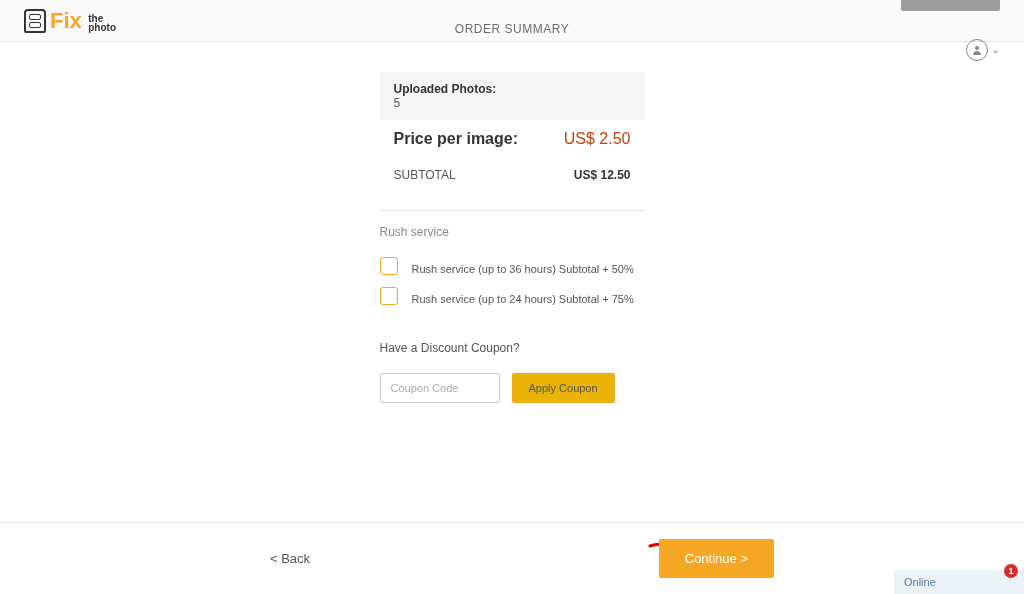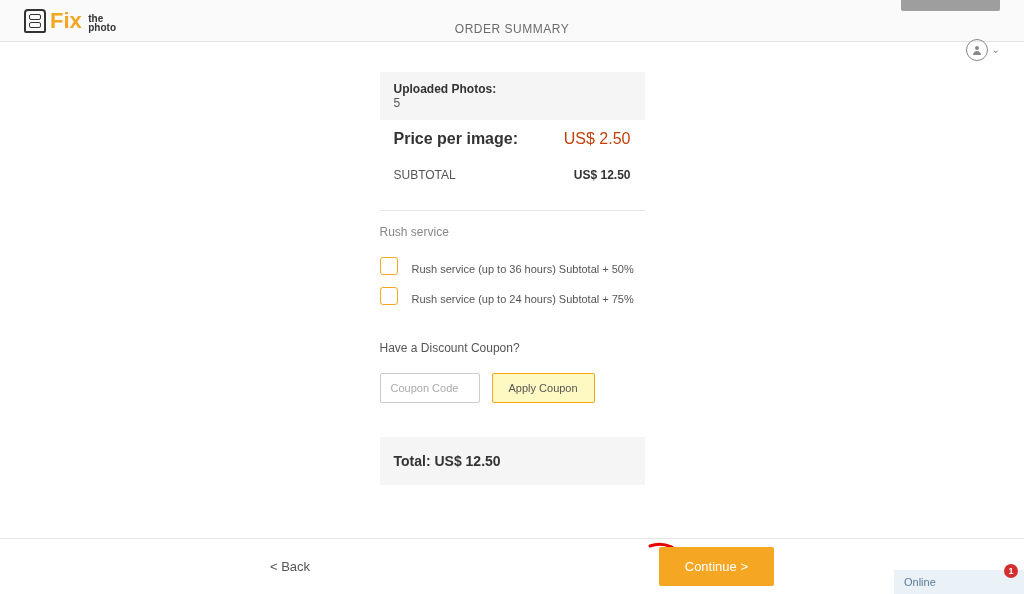--- a/index.html
+++ b/index.html
@@ -37,28 +37,28 @@
     .divider { border-top: 1px solid #e5e5e5; margin: 18px 0 14px; }
 
     .section-title { font-size: 12px; color: #888; padding: 0 0 12px 0; }
     .check-row { display: flex; align-items: flex-end; gap: 14px; padding: 6px 0; }
     .checkbox { width: 18px; height: 18px; border: 1.5px solid #f5a623; border-radius: 3px; flex-shrink: 0; cursor: pointer; background: #fff; }
     .check-label { font-size: 11px; color: #555; }
 
     .coupon-section { margin-top: 30px; }
     .coupon-title { font-size: 12px; color: #555; margin-bottom: 18px; }
     .coupon-row { display: flex; gap: 12px; }
-    .coupon-input { border: 1px solid #ccc; padding: 8px 10px; font-size: 11px; width: 100px; border-radius: 2px; }
+    .coupon-input { border: 1px solid #ccc; padding: 8px 10px; font-size: 11px; width: 120px; border-radius: 2px; }
     .coupon-input::placeholder { color: #aaa; }
-    .apply-btn { border: 1px solid #f5a623; background: #fef9c3; color: #555; font-size: 11px; padding: 8px 16px; border-radius: 2px; cursor: pointer; }
+    .apply-btn { border: 1px solid #f5a623; background: #eab308; color: #555; font-size: 11px; padding: 8px 16px; border-radius: 2px; cursor: pointer; }
 
     .total-band { background: #f5f5f5; padding: 16px 14px; margin-top: 34px; font-size: 14px; font-weight: 700; color: #333; }
 
     
-    .footer { position: absolute; bottom: 0; left: 0; right: 0; height: 56px; border-top: 1px solid #e5e5e5; display: flex; align-items: center; justify-content: space-between; padding: 0 250px 0 270px; }
+    .footer { position: absolute; bottom: 0; left: 0; right: 0; height: 72px; border-top: 1px solid #e5e5e5; display: flex; align-items: center; justify-content: space-between; padding: 0 250px 0 270px; }
     .back-btn { font-size: 13px; color: #555; background: none; border: none; cursor: pointer; }
     .continue-btn { background: #f5a623; color: #fff; border: none; font-size: 13px; padding: 12px 26px; border-radius: 2px; cursor: pointer; }
 
     
     .red-arrow { position: absolute; bottom: 30px; left: 648px; width: 42px; height: 22px; }
     .red-arrow svg { width: 100%; height: 100%; overflow: visible; }
 
     
     .chat-widget { position: absolute; bottom: 0; right: 0; width: 130px; height: 24px; background: #ebf2f7; display: flex; align-items: center; padding: 0 10px; font-size: 11px; color: #5a7a9a; }
     .chat-badge { position: absolute; top: -6px; right: 6px; width: 14px; height: 14px; background: #d32f2f; color: #fff; border-radius: 50%; font-size: 9px; display: flex; align-items: center; justify-content: center; font-weight: 700; }
@@ -122,23 +122,20 @@
     </div>
 
     <div class="coupon-section">
       <div class="coupon-title">Have a Discount Coupon?</div>
       <div class="coupon-row">
         <input class="coupon-input" placeholder="Coupon Code" style="">
         <button class="apply-btn">Apply Coupon</button>
       </div>
     </div>
 
-    <div class="total-band">
-      <span>Total: US$ 12.50</span>
-    </div>
 
   </div>
 </div>
 
 <div class="red-arrow">
   <svg viewBox="0 0 42 22">
     <path d="M 2 4 Q 18 -2 34 12" stroke="#e60000" stroke-width="3" fill="none" stroke-linecap="round"></path>
     <path d="M 28 7 L 38 14 L 27 18" stroke="#e60000" stroke-width="3" fill="none" stroke-linejoin="round" stroke-linecap="round"></path>
   </svg>
 </div>

